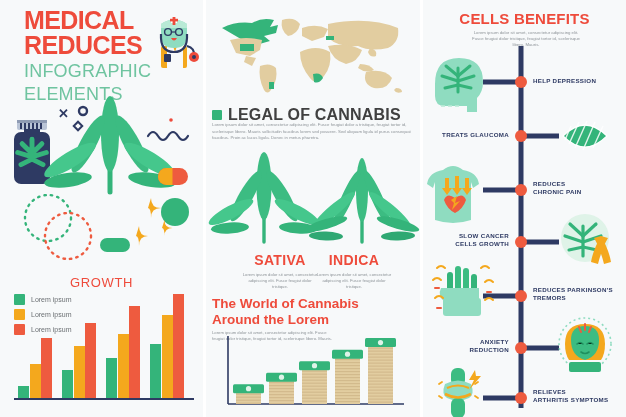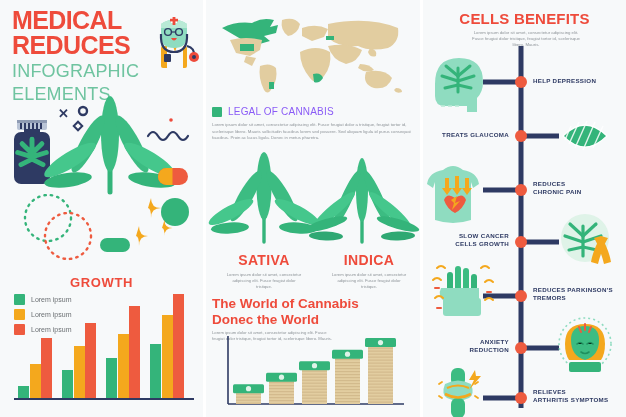--- a/index.html
+++ b/index.html
@@ -10,55 +10,55 @@
   }
   .page{position:relative;width:626px;height:417px;background:#ffffff;}
 
   
   .col{position:absolute;top:0;height:417px;background:#f7f9fa;}
   .col-left{left:0;width:203px;}
   .col-mid{left:206px;width:214px;background:#f7f9fa;}
   .col-right{left:423px;width:203px;background:#f7f9fa;}
 
   
-  .headline{position:absolute;left:12px;top:8px;width:150px;}
+  .headline{position:absolute;left:24px;top:8px;width:150px;}
   .h-red{
     color:#ee4b3b;font-weight:bold;font-size:25px;line-height:25px;
     letter-spacing:-0.6px;
   }
   .h-green{
     color:#6fc4a0;font-weight:normal;font-size:18px;line-height:20px;
     letter-spacing:0.2px;margin-top:3px;
   }
 
   
   .doctor{position:absolute;left:143px;top:12px;width:62px;height:62px;}
 
   
   .deco{position:absolute;left:0;top:96px;width:203px;height:170px;}
 
   
   .growth{position:absolute;left:0;top:270px;width:203px;height:147px;}
   .growth-title{
     position:absolute;left:0;top:5px;width:203px;text-align:center;
-    color:#ee4b3b;font-weight:bold;font-size:13px;letter-spacing:0.6px;
+    color:#ee4b3b;font-weight:normal;font-size:13px;letter-spacing:0.6px;
   }
   .legend{position:absolute;left:14px;top:24px;}
   .legend-row{display:flex;align-items:center;height:11px;margin-bottom:4px;}
   .legend-sw{width:11px;height:11px;border-radius:1px;margin-right:6px;}
   .legend-tx{font-size:7px;color:#6b6f73;}
   .bars{position:absolute;left:18px;top:24px;width:176px;height:104px;}
   .bar{position:absolute;bottom:0;width:11px;}
   .axis{position:absolute;left:14px;top:128px;width:180px;height:2px;background:#2e3a63;}
 
   
   .worldmap{position:absolute;left:210px;top:8px;width:206px;height:88px;}
   .legal-head{position:absolute;left:212px;top:106px;display:flex;align-items:center;}
   .legal-sq{width:10px;height:10px;background:#34b47a;margin-right:6px;border-radius:1px;}
-  .legal-tx{color:#8b5cf6;font-weight:normal;font-size:10px;letter-spacing:0.2px;}
+  .legal-tx{color:#404040;font-weight:bold;font-size:16px;letter-spacing:0.2px;}
   .legal-body{
     position:absolute;left:212px;top:122px;width:200px;
     font-size:4.3px;line-height:6.6px;color:#8e9499;
   }
   .leaves{position:absolute;left:206px;top:150px;width:214px;height:100px;}
   .strain{position:absolute;top:252px;width:100px;text-align:center;}
   .strain-name{color:#ee4b3b;font-weight:bold;font-size:14px;letter-spacing:0.4px;}
   .strain-body{font-size:4.2px;line-height:6px;color:#8e9499;margin-top:4px;padding:0 10px;}
   .price-title{
     position:absolute;left:212px;top:296px;width:190px;
@@ -262,32 +262,32 @@
       <ellipse cx="15" cy="-44" rx="5.5" ry="30" fill="#3cbc82" transform="rotate(-24 15 -44)"></ellipse>
       <ellipse cx="-28" cy="-32" rx="5.5" ry="27" fill="#45c78c" transform="rotate(50 -28 -32)"></ellipse>
       <ellipse cx="28" cy="-32" rx="5.5" ry="27" fill="#45c78c" transform="rotate(-50 28 -32)"></ellipse>
       <ellipse cx="-36" cy="-18" rx="5" ry="22" fill="#34b47a" transform="rotate(74 -36 -18)"></ellipse>
       <ellipse cx="36" cy="-18" rx="5" ry="22" fill="#34b47a" transform="rotate(-74 36 -18)"></ellipse>
       <ellipse cx="-36" cy="-6" rx="4.5" ry="17" fill="#2fa873" transform="rotate(92 -36 -6)"></ellipse>
       <ellipse cx="36" cy="-6" rx="4.5" ry="17" fill="#2fa873" transform="rotate(-92 36 -6)"></ellipse>
     </g>
   </svg>
 
-  <div class="strain" style="left:214px;">
+  <div class="strain" style="left:230px;">
     <div class="strain-name">SATIVA</div>
     <div class="strain-body">Lorem ipsum dolor sit amet, consectetur adipiscing elit. Fusce feugiat dolor tristique.</div>
   </div>
-  <div class="strain" style="left:319px;">
+  <div class="strain" style="left:304px;">
     <div class="strain-name">INDICA</div>
     <div class="strain-body">Lorem ipsum dolor sit amet, consectetur adipiscing elit. Fusce feugiat dolor tristique.</div>
   </div>
 
   <div class="price-title">
     <div>The World of Cannabis</div>
-    <div>Donec the World</div>
+    <div>Around the Lorem</div>
   </div>
   <div class="price-body">Lorem ipsum dolor sit amet, consectetur adipiscing elit. Fusce feugiat dolor tristique, feugiat tortor id, scelerisque libero. Mauris.</div>
 
   <svg class="pricechart" viewBox="0 0 214 84" id="price-chart">
     <line x1="22" y1="6" x2="22" y2="74" stroke="#2e3a63" stroke-width="1.6"></line>
     <line x1="22" y1="74" x2="198" y2="74" stroke="#2e3a63" stroke-width="1.6"></line>
     <g id="money-stacks">
         <rect x="30" y="61.2" width="25" height="12.8" fill="#e2cda0"></rect>
         <line x1="30" y1="64.2" x2="55" y2="64.2" stroke="#cbb184" stroke-width="0.8"></line>
         <line x1="30" y1="67.2" x2="55" y2="67.2" stroke="#cbb184" stroke-width="0.8"></line>

